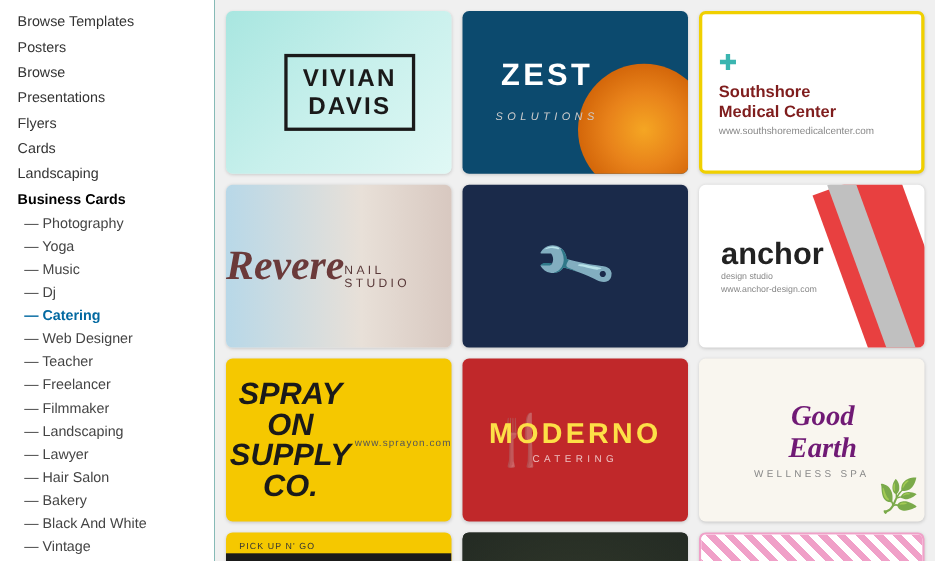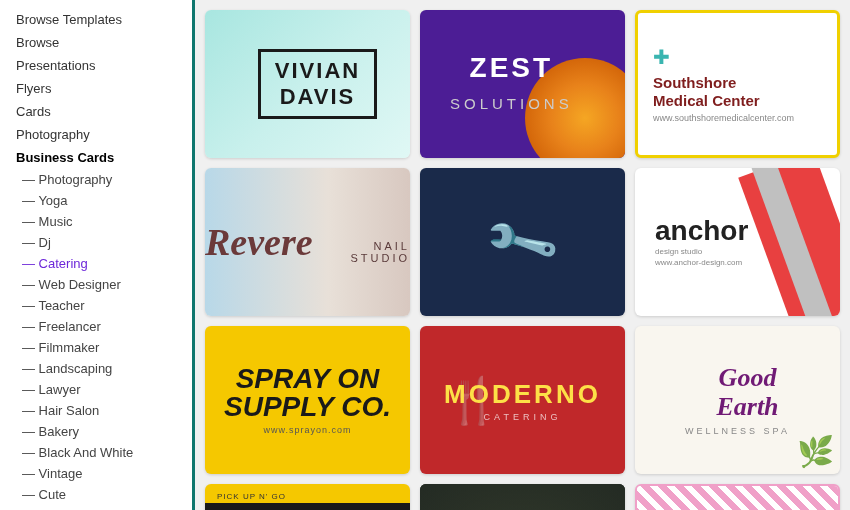--- a/index.html
+++ b/index.html
@@ -3,38 +3,38 @@
   <meta charset="utf-8">
   <style>
     * { box-sizing: border-box; margin: 0; padding: 0; }
     body { font-family: Arial, sans-serif; font-size: 13px; background: #fff; width: 850px; height: 510px; overflow: hidden; display: flex; }
 
     
     .sidebar {
       width: 195px;
       min-width: 195px;
       background: #fff;
-      border-right: 3px solid #0f766e;
+      border-right: 1px solid #0f766e;
       overflow-y: auto;
       padding: 8px 0;
     }
     .sidebar-item {
       padding: 4px 16px;
       cursor: pointer;
       color: #333;
       white-space: nowrap;
     }
     .sidebar-item.active { font-weight: bold; color: #000; }
     .sidebar-sub-item {
       padding: 3px 16px 3px 22px;
       cursor: pointer;
       color: #444;
       white-space: nowrap;
     }
-    .sidebar-sub-item.active { color: #6d28d9; font-weight: normal; }
+    .sidebar-sub-item.active { color: #0369a1; font-weight: bold; }
 
     
     .main {
       flex: 1;
       background: #f0f0f0;
       overflow-y: auto;
       padding: 10px;
     }
 
     .grid {
@@ -59,59 +59,59 @@
       display: flex; align-items: center; justify-content: center; padding-left: 20px;
     }
     .card-vivian .brand-name {
       font-size: 22px; font-weight: 900; text-transform: uppercase; color: #1a1a1a;
       text-align: center; letter-spacing: 2px; line-height: 1.2;
       border: 3px solid #1a1a1a; padding: 6px 14px;
     }
 
     
     .card-zest {
-      background: #4c1d95;
+      background: #0c4a6e;
       display: flex; align-items: center; justify-content: center; overflow: hidden;
     }
     .card-zest-inner {
       position: relative; width: 100%; height: 100%;
       display: flex; align-items: center; justify-content: center;
     }
     .card-zest-circle {
       position: absolute; right: -20px; bottom: -20px;
       width: 120px; height: 120px;
       background: radial-gradient(circle, #f5a623 0%, #e8821a 40%, #d4670a 70%, #222 100%);
       border-radius: 50%;
     }
     .card-zest-text {
       position: absolute; left: 30px; top: 50%; transform: translateY(-50%);
       color: #fff; font-size: 28px; font-weight: 900; letter-spacing: 3px;
       text-align: center;
     }
-    .card-zest-sub { font-size: 15px; letter-spacing: 4px; color: #ccc; font-weight: 400; }
+    .card-zest-sub { font-size: 10px; letter-spacing: 4px; color: #ccc; font-weight: 400; font-style: italic; }
 
     
     .card-southshore {
       background: #fff;
       border: 3px solid #f0d000;
       display: flex; align-items: center; justify-content: flex-start;
       padding: 10px 15px;
     }
     .card-southshore-content { display: flex; flex-direction: column; align-items: flex-start; }
     .card-southshore-icon { color: #3ab5b0; font-size: 20px; margin-bottom: 5px; }
     .card-southshore-name { font-size: 15px; font-weight: 700; color: #7f1d1d; line-height: 1.2; }
     .card-southshore-sub { font-size: 9px; color: #888; margin-top: 3px; }
 
     
     .card-revere {
       background: linear-gradient(to right, #b8d8e8 0%, #e8e0d8 60%, #d8c8c0 100%);
       display: flex; align-items: center; justify-content: center; flex-direction: row;
     }
     .card-revere-script { font-size: 38px; color: #6b3a3a; font-style: italic; font-weight: 700; line-height: 1; font-family: Georgia, serif; }
-    .card-revere-sub { font-size: 11px; letter-spacing: 3px; color: #5a3a3a; text-transform: uppercase; margin-top: 20px; text-align: right; }
+    .card-revere-sub { font-size: 11px; letter-spacing: 3px; color: #5a3a3a; text-transform: uppercase; margin-top: 20px; }
 
     
     .card-wrench {
       background: #1a2a4a;
       display: flex; align-items: center; justify-content: center; flex-direction: column;
     }
 
     
     .card-anchor {
       background: #fff;
@@ -125,21 +125,21 @@
     .card-anchor-stripe2 {
       position: absolute; right: 30px; top: -10px; width: 25px; height: 200px;
       background: #c0c0c0; transform: rotate(-20deg);
     }
     .card-anchor-name { font-size: 28px; font-weight: 700; color: #222; z-index: 1; line-height: 1; }
     .card-anchor-sub { font-size: 8px; color: #888; margin-top: 2px; z-index: 1; }
 
     
     .card-spray {
       background: #f5c800;
-      display: flex; align-items: center; justify-content: center; flex-direction: column;
+      display: flex; align-items: center; justify-content: center; 
     }
     .card-spray-text { font-size: 28px; font-weight: 900; color: #1a1a1a; text-transform: uppercase; line-height: 1.0; text-align: center; font-style: italic; }
     .card-spray-sub-text { font-size: 9px; color: #555; margin-top: 4px; letter-spacing: 1px; }
 
     
     .card-moderno {
       background: #c0282a;
       display: flex; align-items: center; justify-content: center; flex-direction: column; position: relative;
     }
     .card-moderno-forks {
@@ -194,25 +194,26 @@
     }
 
     ::-webkit-scrollbar { width: 5px; }
     ::-webkit-scrollbar-thumb { background: #ccc; border-radius: 3px; }
   </style>
 </head>
 <body>
 
 <nav class="sidebar">
   <div class="sidebar-item">Browse Templates</div>
+  <div class="sidebar-item">Posters</div>
   <div class="sidebar-item">Browse</div>
   <div class="sidebar-item">Presentations</div>
   <div class="sidebar-item">Flyers</div>
   <div class="sidebar-item">Cards</div>
-  <div class="sidebar-item">Photography</div>
+  <div class="sidebar-item">Landscaping</div>
   <div class="sidebar-item active">Business Cards</div>
   <div class="sidebar-sub-item">— Photography</div>
   <div class="sidebar-sub-item">— Yoga</div>
   <div class="sidebar-sub-item">— Music</div>
   <div class="sidebar-sub-item">— Dj</div>
   <div class="sidebar-sub-item active">— Catering</div>
   <div class="sidebar-sub-item">— Web Designer</div>
   <div class="sidebar-sub-item">— Teacher</div>
   <div class="sidebar-sub-item">— Freelancer</div>
   <div class="sidebar-sub-item">— Filmmaker</div>

